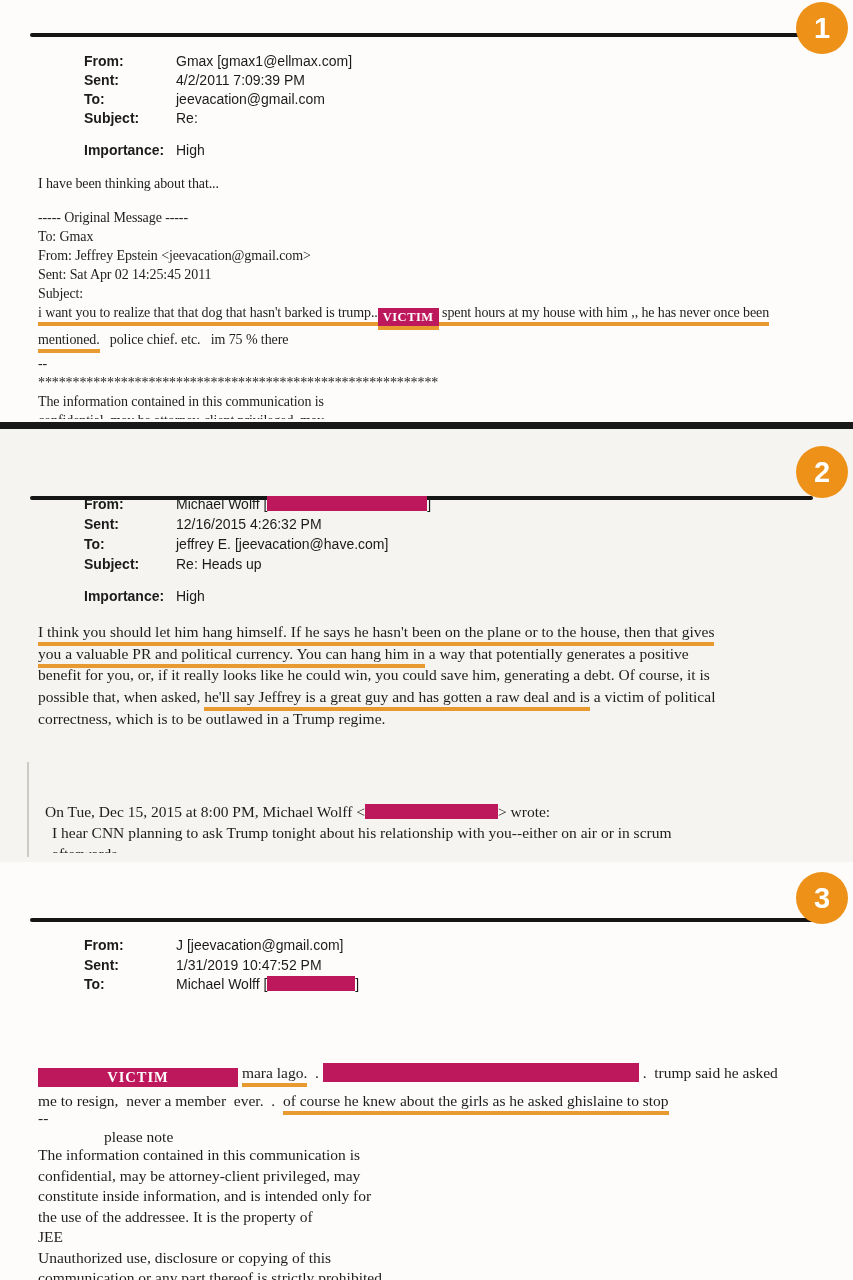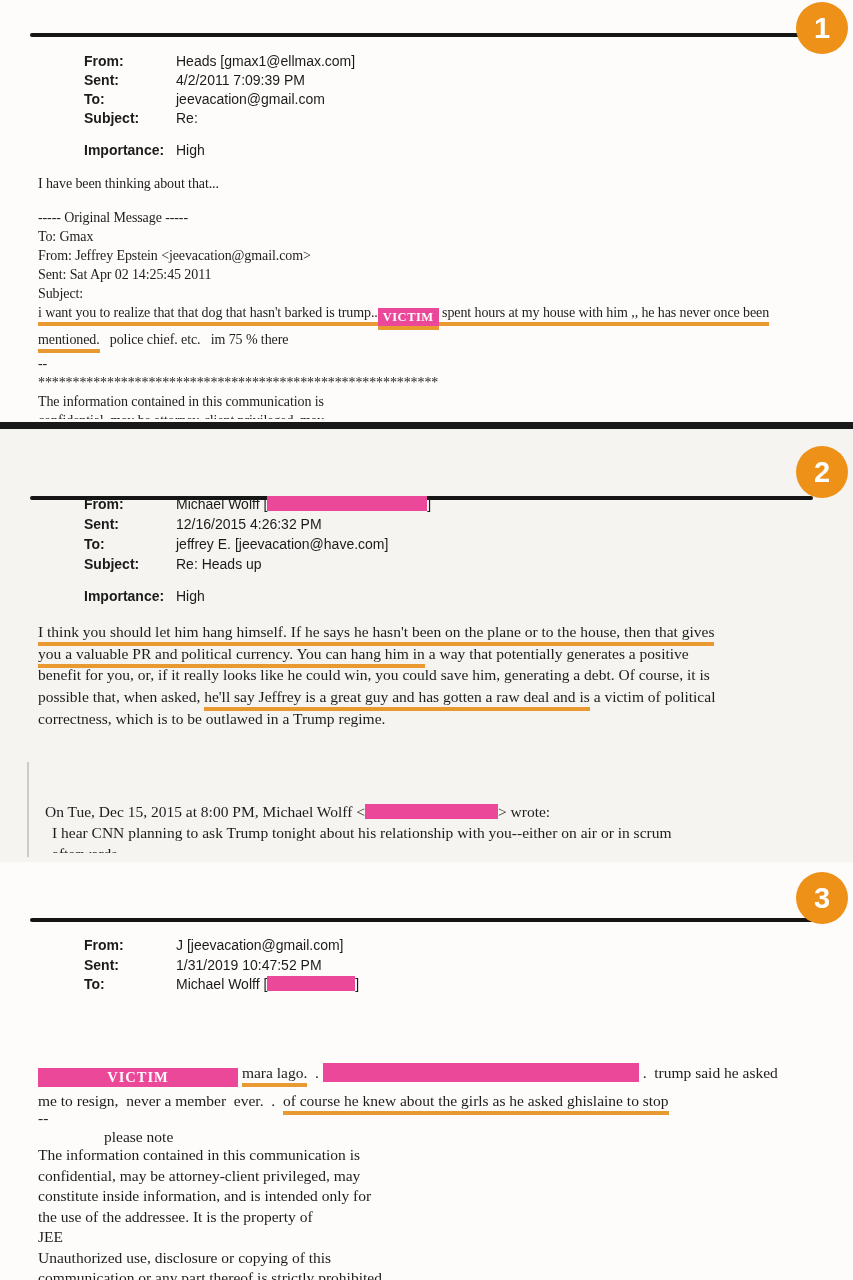--- a/index.html
+++ b/index.html
@@ -25,21 +25,21 @@
   .e1{font-size:14px;line-height:19px;letter-spacing:-0.1px;}
   .e2{font-size:15.5px;line-height:21.7px;}
   .e3{font-size:15.5px;line-height:21px;}
   #e2-para{line-height:21.7px;}
   #e3-body{line-height:28px;}
   #e3-footer{line-height:20.5px;}
   .ln{white-space:pre;}
 
   .u{border-bottom:4px solid #E8992F;padding-bottom:2px;}
   .lk{color:#2B52A8;text-decoration:underline;cursor:pointer;}
-  .redact{background:#ec4899;display:inline-block;height:15px;vertical-align:-2px;}
+  .redact{background:#be185d;display:inline-block;height:15px;vertical-align:-2px;}
   .redact.labeled{color:#fff;font-weight:bold;text-align:center;}
   #e1-body .redact.labeled{height:18px;line-height:18px;vertical-align:-4px;
       font-size:12.5px;padding:0 5px;letter-spacing:0.5px;border-bottom:4px solid #E8992F;}
   #e3-body .redact{height:19px;vertical-align:-4px;}
   #e3-body .redact.labeled{line-height:19px;font-size:14.5px;letter-spacing:1px;}
   .vbar{position:absolute;left:27px;top:762px;width:2px;height:95px;background:#ccccc6;}
 
   
   #e1-headers{top:53px}   #e1-imp{top:142px}
   #e1-intro{top:174px}    #e1-orig{top:208px}
@@ -62,21 +62,21 @@
   <div class="rule" id="rule2"></div>
   <div class="rule" id="rule3"></div>
 
   <div class="badge" id="badge1">1</div>
   <div class="badge" id="badge2">2</div>
   <div class="badge" id="badge3">3</div>
 
   <div class="headers e1h" id="e1-headers">
       <div class="hrow">
         <span class="hlabel">From:</span>
-        <span class="hval"><span>Heads [gmax1@ellmax.com]</span></span>
+        <span class="hval"><span>Gmax [gmax1@ellmax.com]</span></span>
       </div>
       <div class="hrow">
         <span class="hlabel">Sent:</span>
         <span class="hval"><span>4/2/2011 7:09:39 PM</span></span>
       </div>
       <div class="hrow">
         <span class="hlabel">To:</span>
         <span class="hval"><span>jeevacation@gmail.com</span></span>
       </div>
       <div class="hrow">

